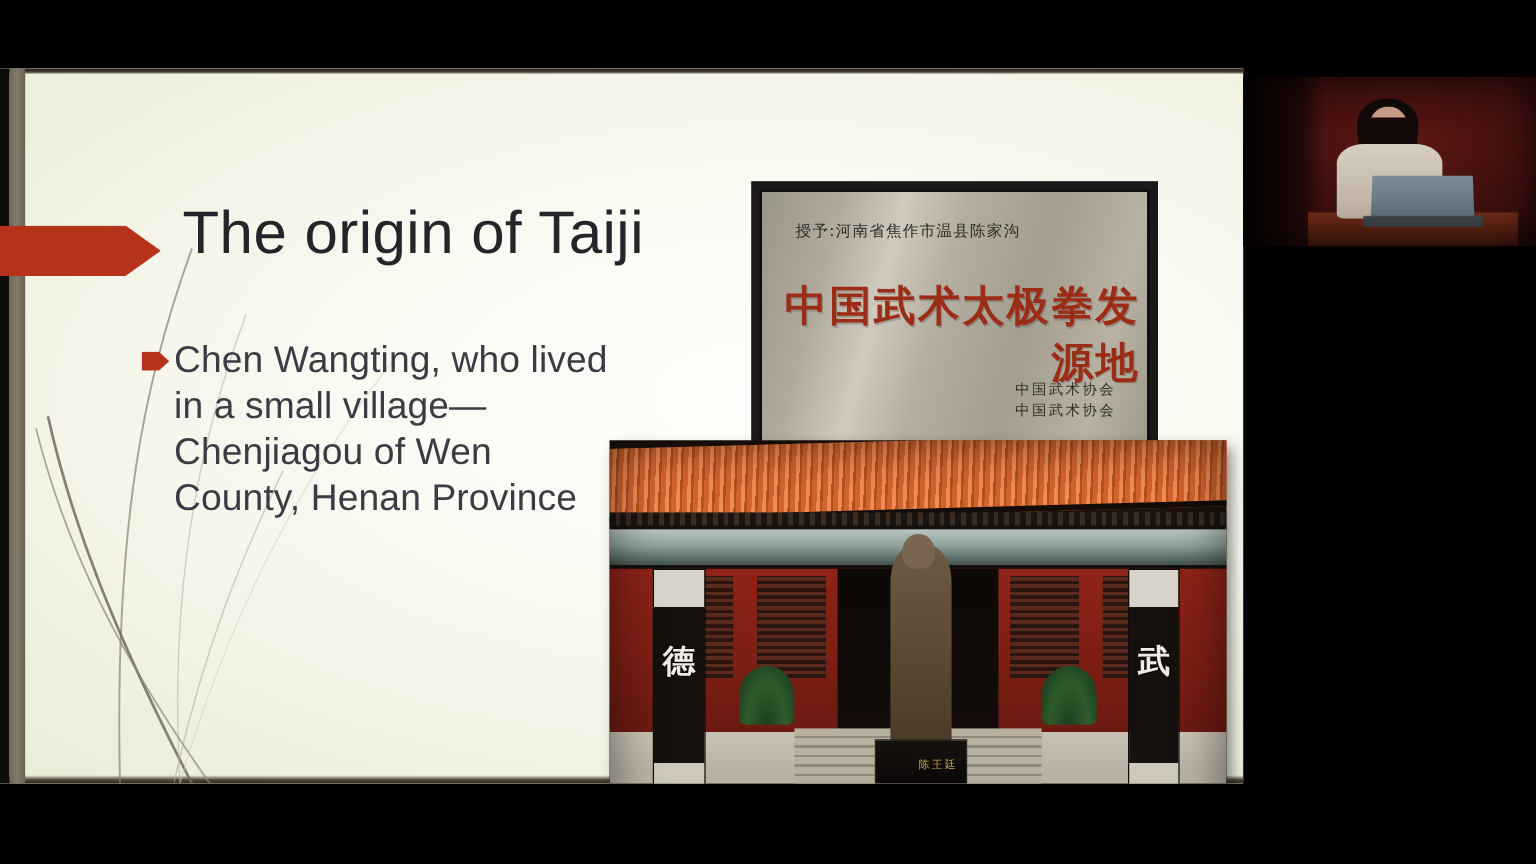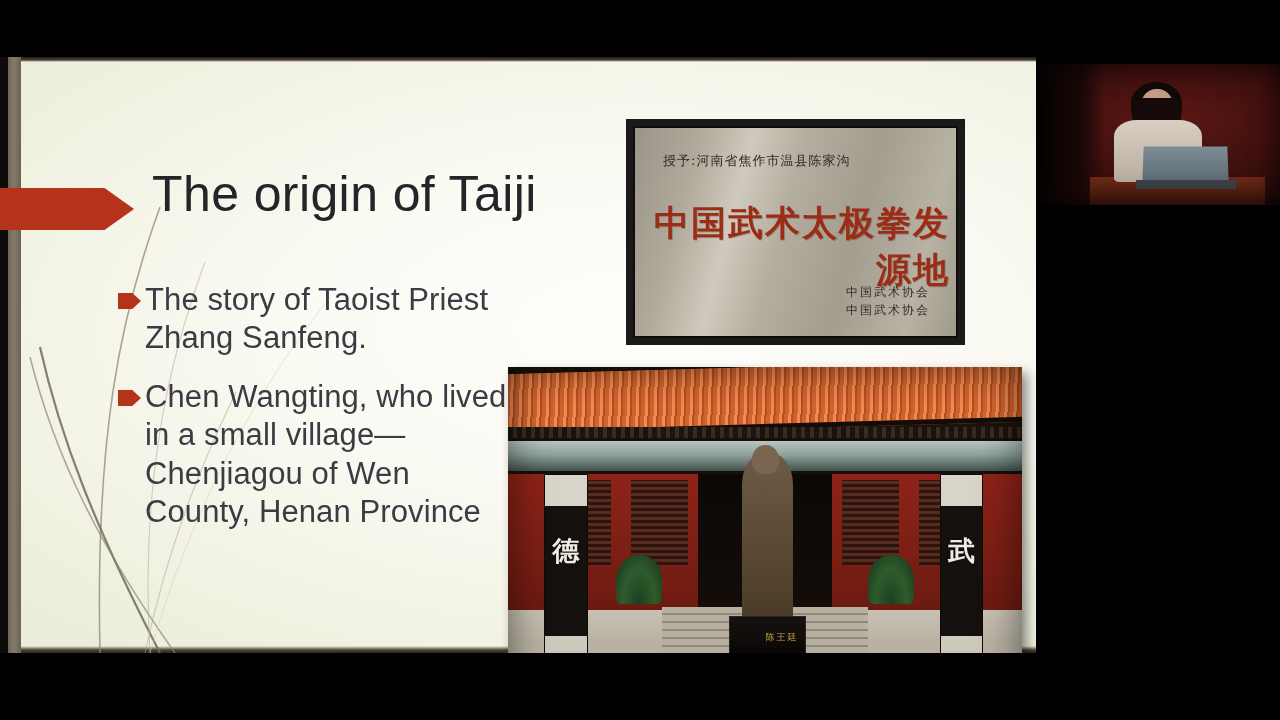--- a/index.html
+++ b/index.html
@@ -71,21 +71,21 @@
     clip-path: polygon(0 0, 62% 0, 100% 50%, 62% 100%, 0 100%);
   }
   .bullet-text {
     font-size: 31px; line-height: 1.24;
     color: #3e3a43; font-weight: 400; letter-spacing: 0.1px;
     font-family: "Liberation Sans", sans-serif;
   }
 
   
   .plaque {
-    position: absolute; left: 626px; top: 62px; width: 339px; height: 226px;
+    position: absolute; left: 626px; top: 94px; width: 339px; height: 226px;
     background: #1b1a18;
     padding: 7px;
   }
   .plaque-inner {
     width: 100%; height: 100%;
     background:
       linear-gradient(105deg, #9a9589 0%, #b0aa9c 18%, #cfcabd 32%, #b3ae9f 46%, #a39d8f 66%, #b7b2a4 86%, #a09a8c 100%);
     border: 2px solid #0e0d0c;
     position: relative; overflow: hidden;
   }
@@ -250,24 +250,20 @@
       <path d="M30 300 C 55 400, 100 490, 175 596" stroke="#8a8474" stroke-width="1.5" fill="none" opacity=".7"></path>
       <path d="M205 205 C 170 300, 140 420, 150 596" stroke="#b6b1a2" stroke-width="1.1" fill="none" opacity=".6"></path>
       <path d="M236 335 C 205 400, 170 480, 145 596" stroke="#a9a494" stroke-width="1.1" fill="none" opacity=".55"></path>
       <path d="M330 240 C 260 330, 195 440, 150 596" stroke="#cfcbbc" stroke-width="1" fill="none" opacity=".5"></path>
     </svg>
 
     <div class="title-arrow"></div>
     <div class="slide-title">The origin of Taiji</div>
 
     <div class="body-list">
-      <div class="bullet-row">
-        <span class="bullet-marker"></span>
-        <span class="bullet-text">The story of Taoist Priest Zhang Sanfeng.</span>
-      </div>
       <div class="bullet-row">
         <span class="bullet-marker"></span>
         <span class="bullet-text">Chen Wangting, who lived in a small village—Chenjiagou of Wen County, Henan Province</span>
       </div>
     </div>
 
     <div class="plaque">
       <div class="plaque-inner">
         <div class="plaque-top">授予:河南省焦作市温县陈家沟</div>
         <div class="plaque-main">中国武术太极拳发源地</div>

